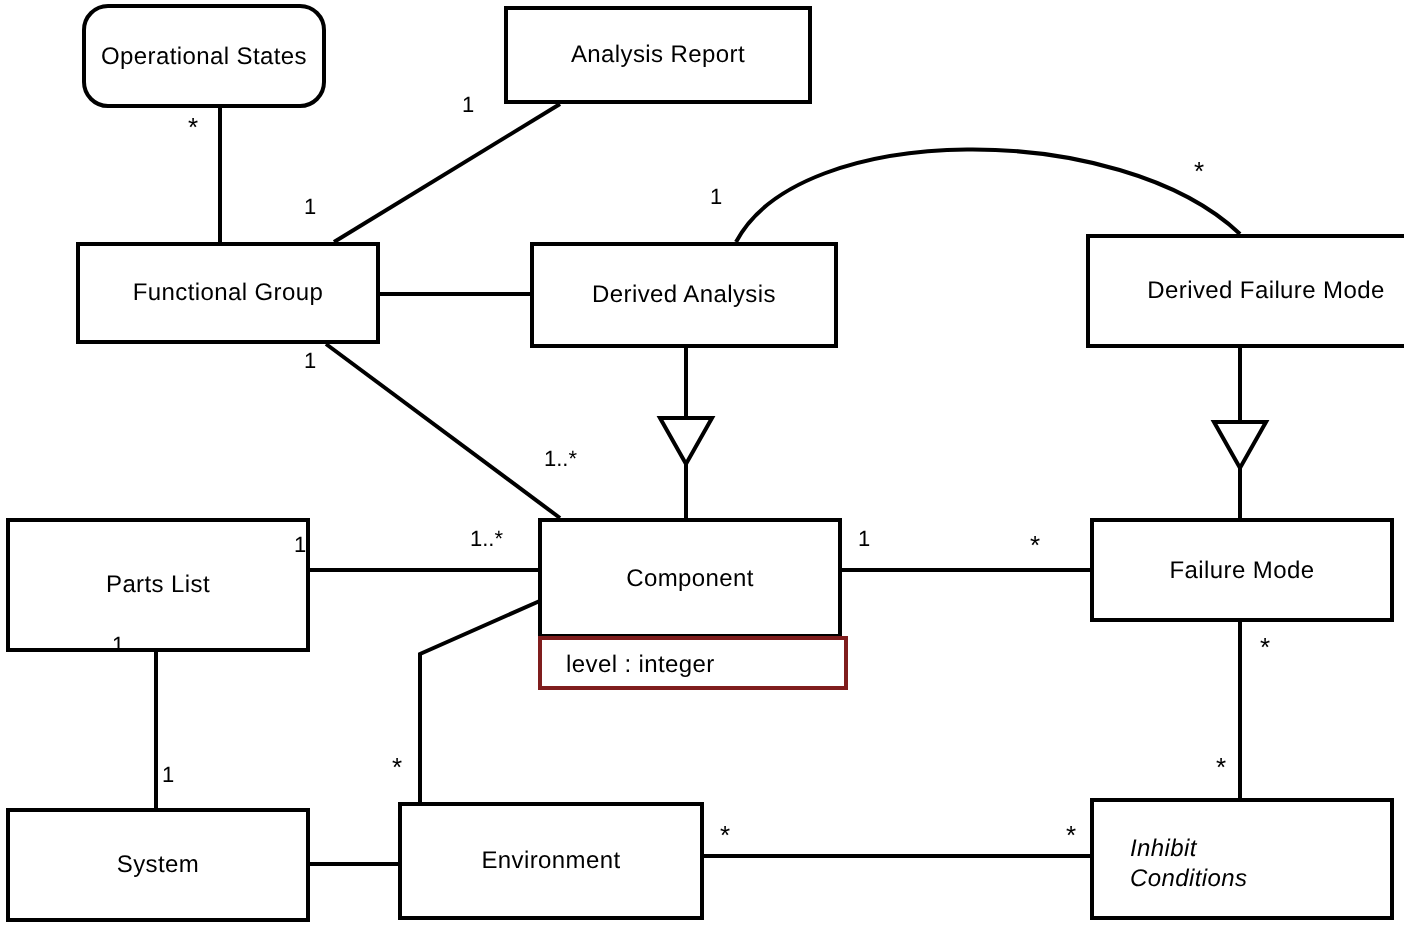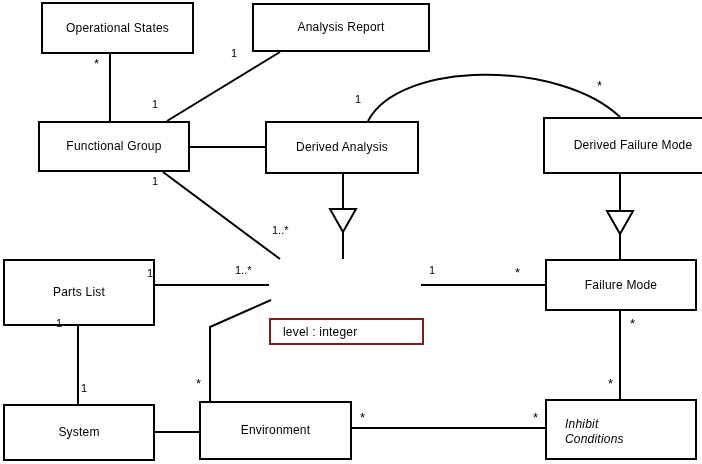--- a/index.html
+++ b/index.html
@@ -108,44 +108,47 @@
 
     <polyline points="271,300 210,327 210,401" fill="none" stroke="#000000" stroke-width="2"></polyline>
 
     <line x1="155" y1="432" x2="199" y2="432" stroke="#000000" stroke-width="2"></line>
 
     <line x1="352" y1="428" x2="545" y2="428" stroke="#000000" stroke-width="2"></line>
 
     <line x1="620" y1="311" x2="620" y2="399" stroke="#000000" stroke-width="2"></line>
   </svg>
 
-  <div class="uml-class" style="left:41px; top:2px; width:153px; height:52px;">
+  <div class="uml-class" style="left:41px; top:2px; width:122px; height:52px;border-radius:13px;">
     <span class="cls-name">Operational States</span>
   </div>
 
-  <div class="uml-class" style="left:252px; top:3px; width:178px; height:49px;">
+  <div class="uml-class" style="left:252px; top:3px; width:154px; height:49px;">
     <span class="cls-name">Analysis Report</span>
   </div>
 
   <div class="uml-class" style="left:38px; top:121px; width:152px; height:51px;">
     <span class="cls-name">Functional Group</span>
   </div>
 
   <div class="uml-class" style="left:265px; top:121px; width:154px; height:53px;">
     <span class="cls-name">Derived Analysis</span>
   </div>
 
   <div class="uml-class" style="left:543px; top:117px; width:180px; height:57px;">
     <span class="cls-name">Derived Failure Mode</span>
   </div>
 
   <div class="uml-class" style="left:3px; top:259px; width:152px; height:67px;">
     <span class="cls-name">Parts List</span>
   </div>
 
+  <div class="uml-class" style="left:269px; top:259px; width:152px; height:60px;">
+    <span class="cls-name">Component</span>
+  </div>
 
   <div class="uml-attr-box" style="left:269px; top:318px; width:155px; height:27px;">
     <span class="attr-text">level : integer</span>
   </div>
 
   <div class="uml-class" style="left:545px; top:259px; width:152px; height:52px;">
     <span class="cls-name">Failure Mode</span>
   </div>
 
   <div class="uml-class" style="left:3px; top:404px; width:152px; height:57px;">

